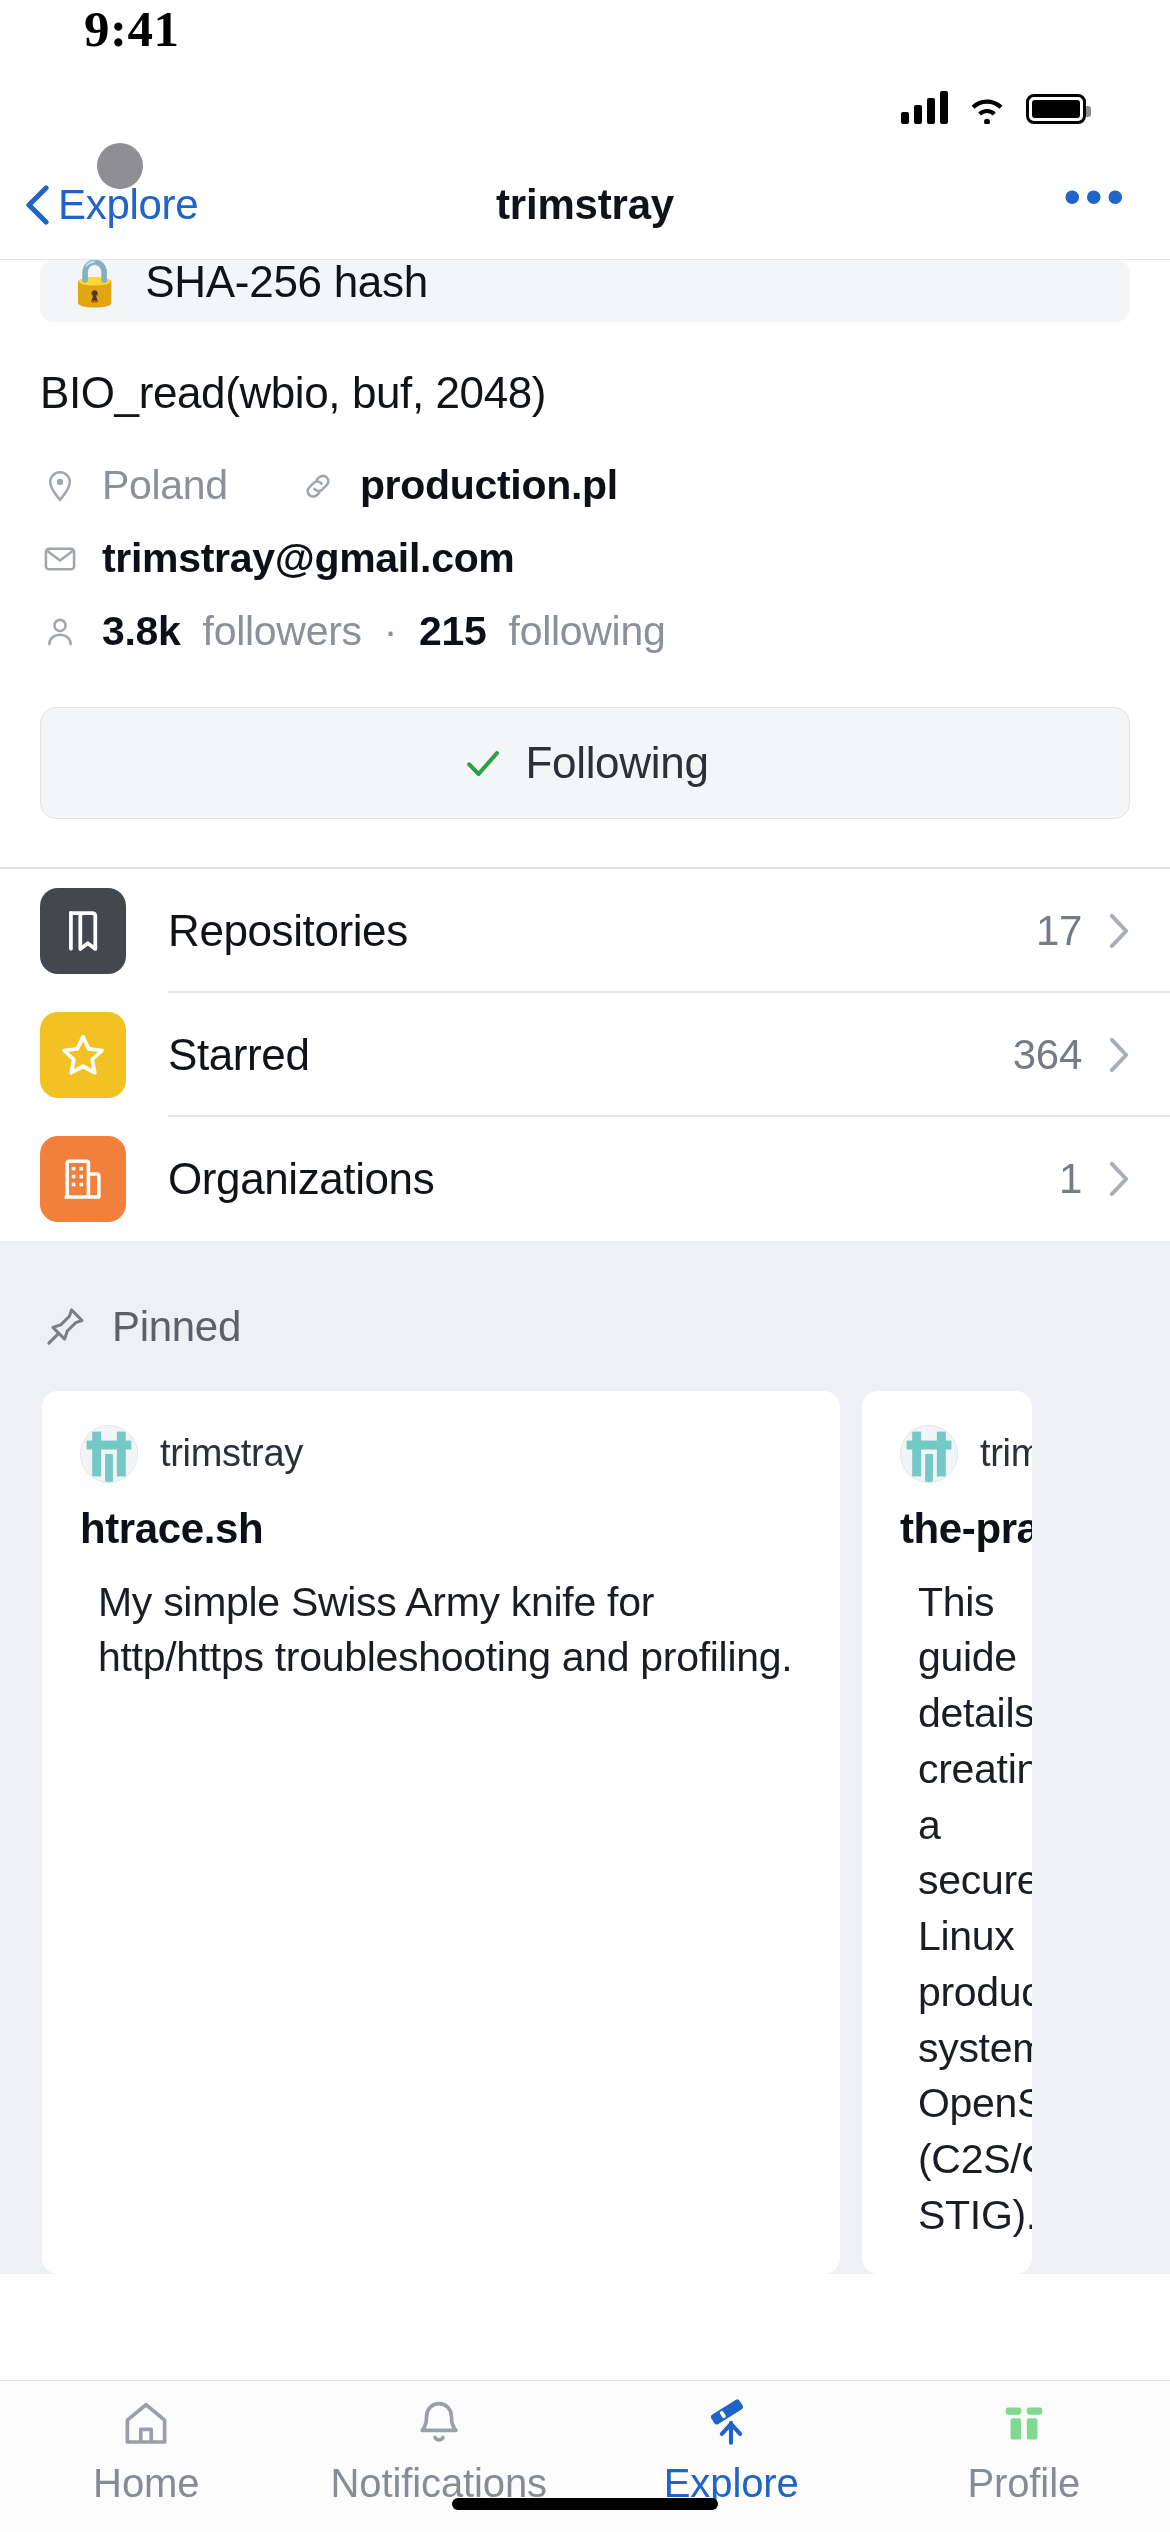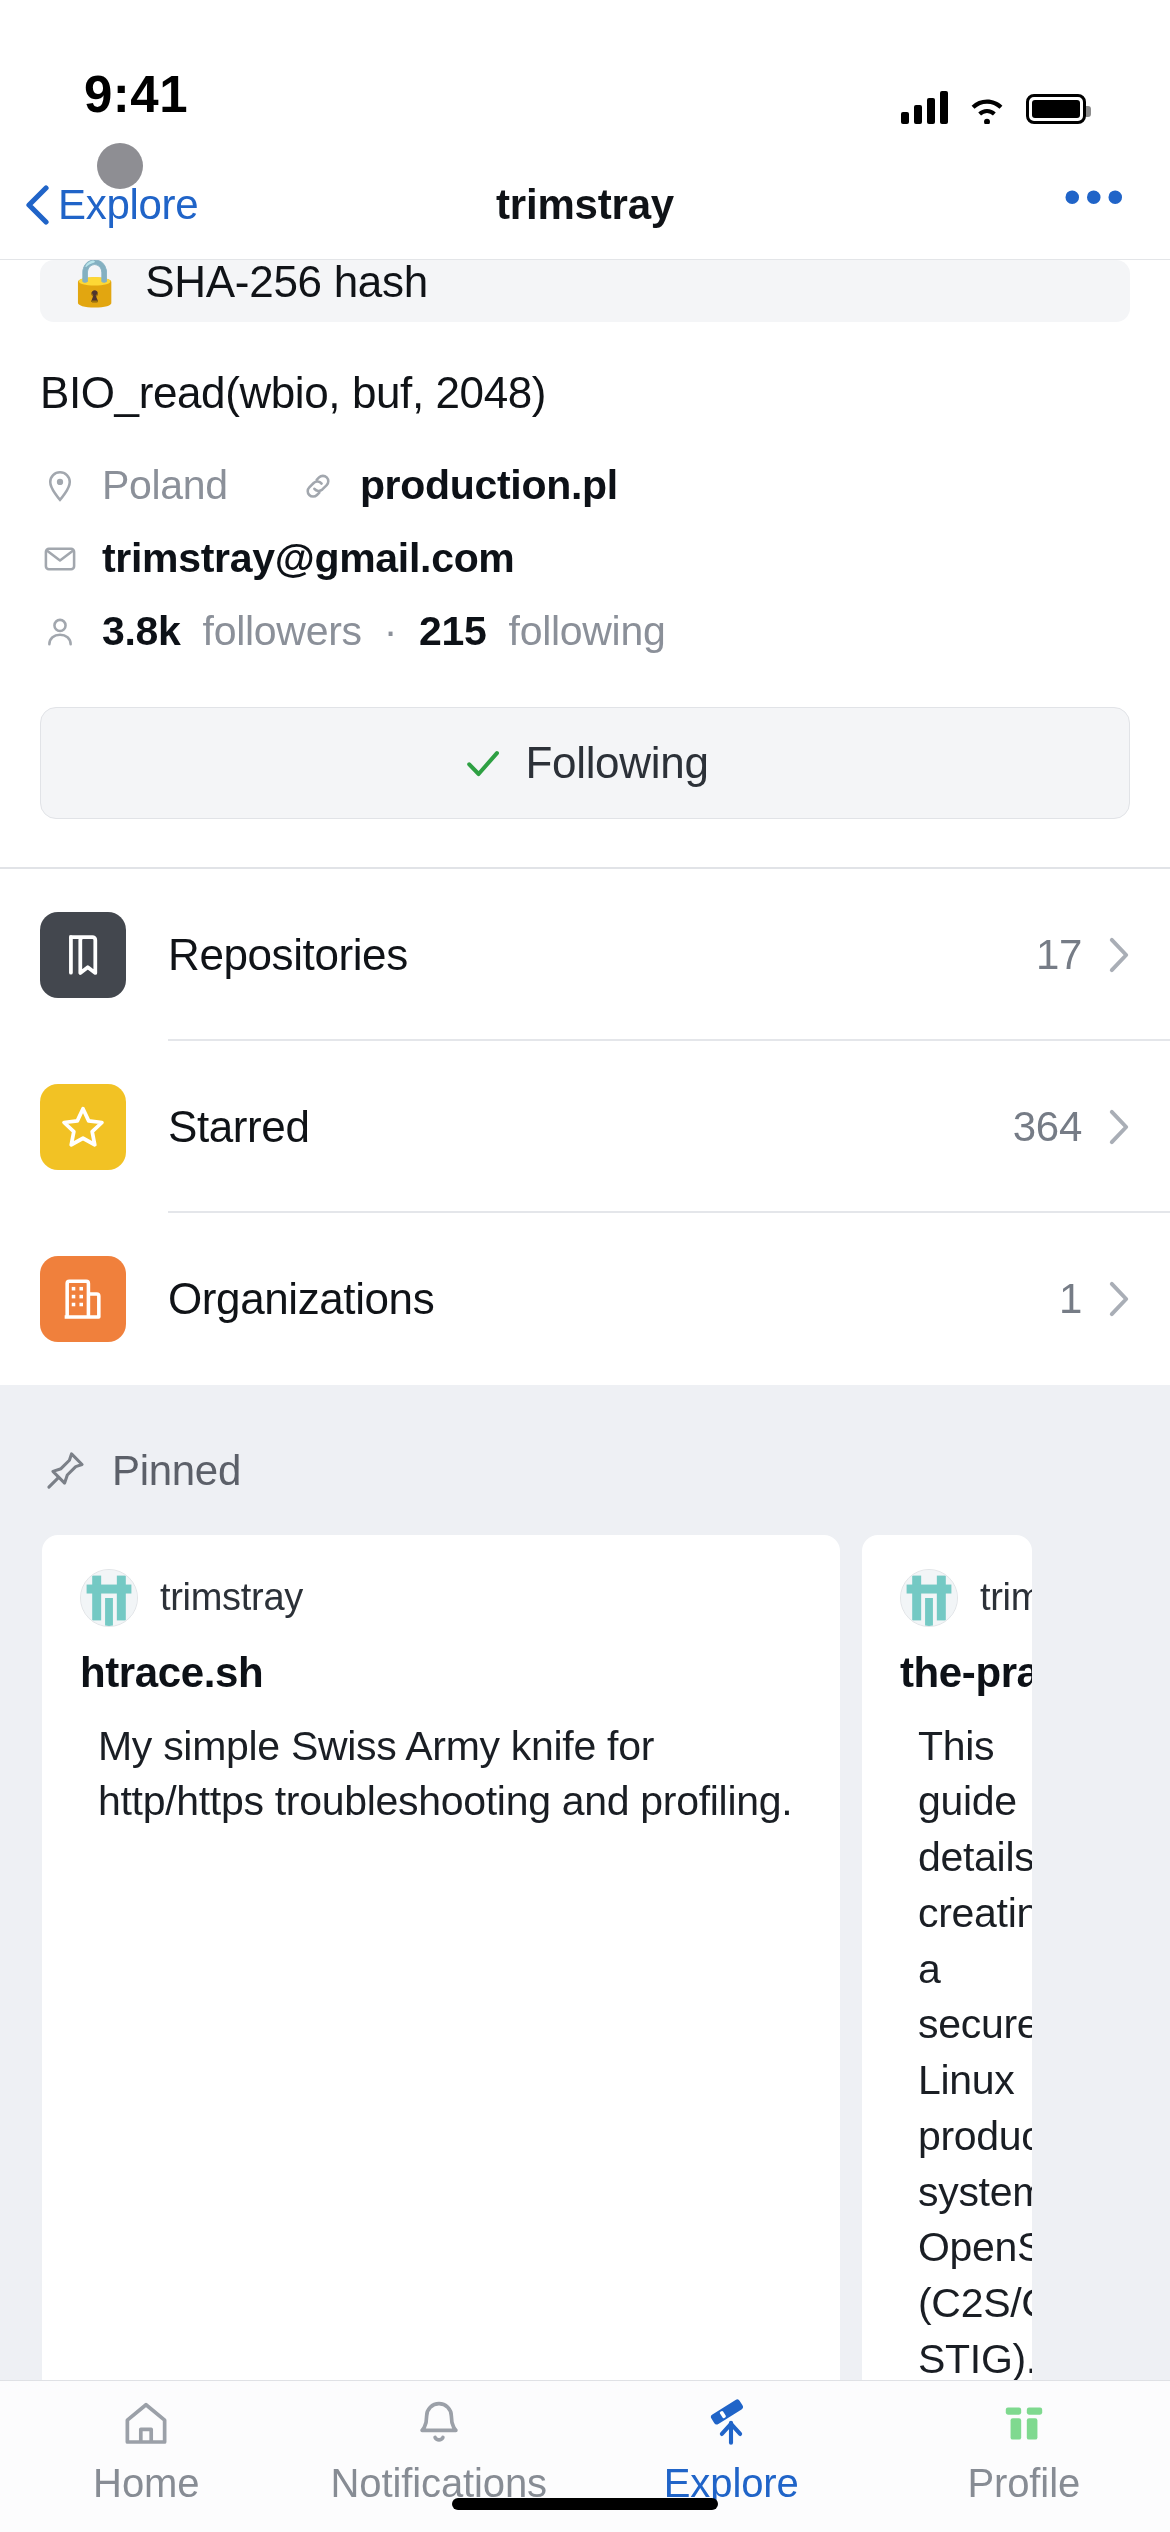--- a/index.html
+++ b/index.html
@@ -9,22 +9,23 @@
     background:#ffffff;
     color:#14161a;
     overflow:hidden;
     position:relative;
   }
   .phone { width:1170px; height:2532px; position:relative; display:flex; flex-direction:column; background:#fff; }
 
   
   .statusbar {
     height:150px; flex:0 0 150px; position:relative;
-    display:flex; align-items:flex-end; justify-content:space-between;
+    display:flex; justify-content:space-between;
     padding:0 84px 26px 84px;
+    font-family:Liberation Serif, serif;
   }
   .sb-time { font-size:51px; font-weight:700; letter-spacing:0.5px; color:#000; }
   .sb-right { display:flex; align-items:flex-end; gap:18px; }
   .sig { display:flex; align-items:flex-end; gap:5px; height:34px; }
   .sig i { display:block; width:8px; background:#000; border-radius:2px; }
   .sig i:nth-child(1){ height:12px; }
   .sig i:nth-child(2){ height:19px; }
   .sig i:nth-child(3){ height:26px; }
   .sig i:nth-child(4){ height:33px; }
   .wifi { width:42px; height:32px; }
@@ -79,21 +80,21 @@
     display:flex; align-items:center; justify-content:center; gap:20px; cursor:pointer;
   }
   .follow-check { width:44px; height:44px; }
   .follow-label { font-size:44px; color:#2c3138; letter-spacing:-.3px; }
 
   .section-gap { height:48px; }
   .hairline-full { height:1.5px; background:#e1e3e7; }
 
   
   .rows { background:#fff; }
-  .row { display:flex; align-items:center; height:172px; padding-left:40px; cursor:pointer; position:relative; }
+  .row { display:flex; align-items:center; height:124px; padding-left:40px; cursor:pointer; position:relative; }
   .row-ico { width:86px; height:86px; flex:0 0 86px; border-radius:18px; display:flex; align-items:center; justify-content:center; }
   .row-label { flex:1 1 auto; margin-left:42px; font-size:44px; color:#101317; letter-spacing:-.4px; }
   .row-count { font-size:42px; color:#767c86; margin-right:26px; letter-spacing:-.3px; }
   .row-chev { width:22px; height:36px; margin-right:40px; }
   .row-sep { position:absolute; left:168px; right:0; bottom:0; height:1.5px; background:#e4e6ea; }
 
   
   .pinned { background:#eef0f4; padding:62px 0 0 0; flex:1 1 auto; }
   .pin-head { display:flex; align-items:center; gap:24px; padding:0 42px 40px 42px; }
   .pin-ico { width:46px; height:46px; }

